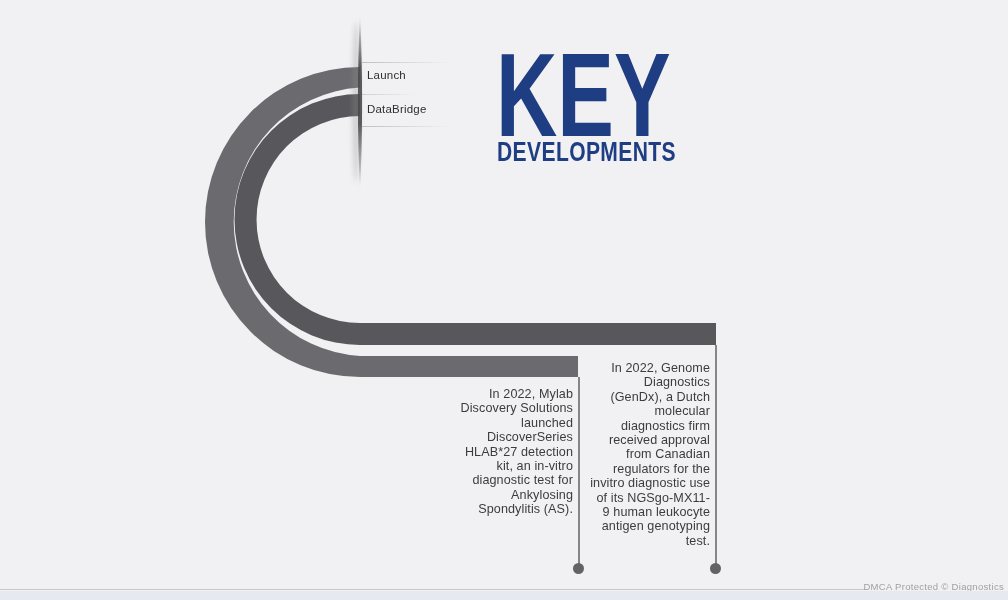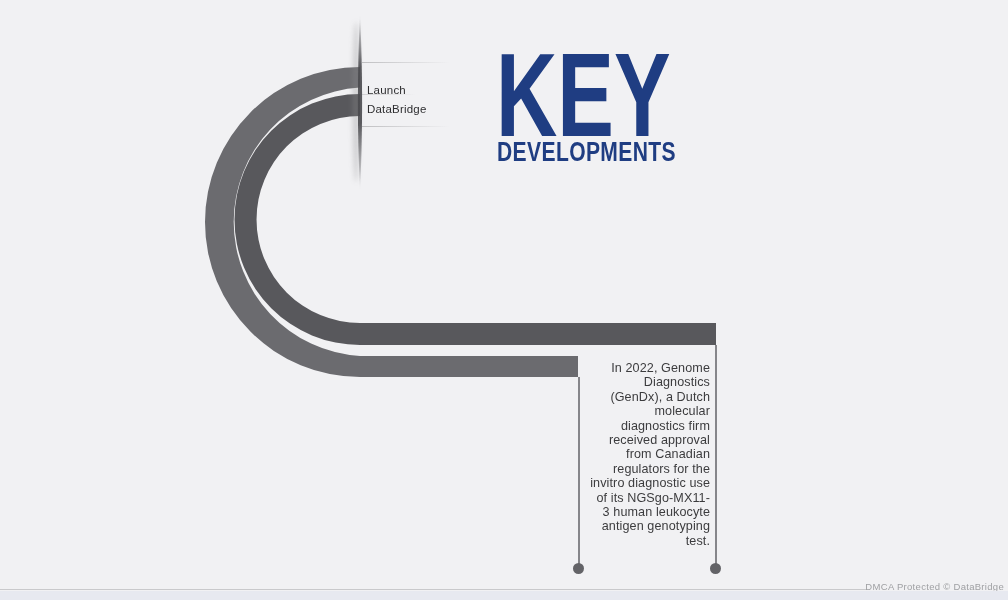--- a/index.html
+++ b/index.html
@@ -8,21 +8,21 @@
     position:relative;width:1008px;height:600px;overflow:hidden;
     background:#f1f1f3;margin:0 auto;
   }
   svg{position:absolute;left:0;top:0;}
 
   
   .tl-label{
     position:absolute;left:367px;font-size:11.5px;color:#2f2f31;
     letter-spacing:.2px;
   }
-  .tl-label.launch{top:84px;}
+  .tl-label.launch{top:69px;}
   .tl-label.approvals{top:103px;}
   .sep{
     position:absolute;height:1px;
     background:linear-gradient(to right,rgba(150,150,152,.55),rgba(150,150,152,0));
   }
   .sep.s1{left:362px;top:62px;width:88px;}
   .sep.s2{left:362px;top:94px;width:54px;background:linear-gradient(to right,rgba(160,160,162,.4),rgba(160,160,162,0));}
   .sep.s3{left:362px;top:126px;width:88px;}
 
   
@@ -90,24 +90,25 @@
 
   <div class="sep s1"></div>
   <div class="tl-label launch">Launch</div>
   <div class="sep s2"></div>
   <div class="tl-label approvals">DataBridge</div>
   <div class="sep s3"></div>
 
   <div class="title-key">KEY</div>
   <div class="title-sub">DEVELOPMENTS</div>
 
-  <div class="event right">In 2022, Genome Diagnostics (GenDx), a Dutch molecular diagnostics firm received approval from Canadian regulators for the invitro diagnostic use of its NGSgo-MX11-3 human leukocyte antigen genotyping test.</div>
+  <div class="event left">In 2022, Mylab Discovery Solutions launched DiscoverSeries HLAB*27 detection kit, an in-vitro diagnostic test for Ankylosing Spondylitis (AS).</div>
+  <div class="event right">In 2022, Genome Diagnostics (GenDx), a Dutch molecular diagnostics firm received approval from Canadian regulators for the invitro diagnostic use of its NGSgo-MX11-9 human leukocyte antigen genotyping test.</div>
 
   <div class="connector c1"></div>
   <div class="dot d1"></div>
   <div class="connector c2"></div>
   <div class="dot d2"></div>
 
   <div class="footer-line"></div>
-  <div class="watermark">DMCA Protected © DataBridge</div>
+  <div class="watermark">DMCA Protected © Diagnostics</div>
   <div class="footer-band"></div>
 
 </div>
 
 </body></html>

